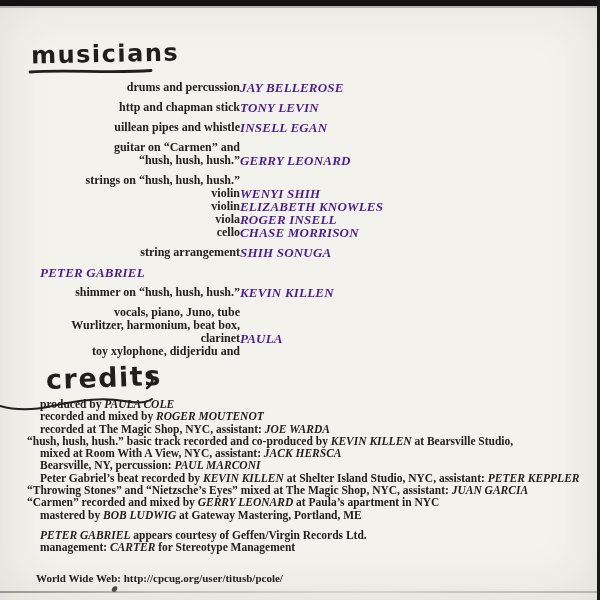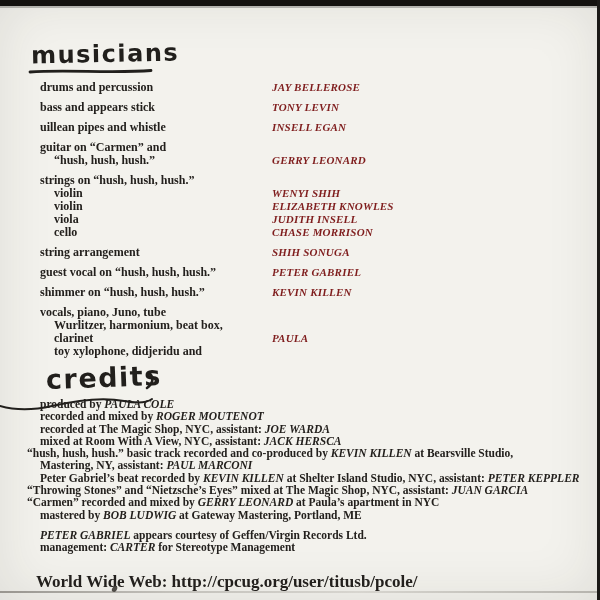--- a/index.html
+++ b/index.html
@@ -27,41 +27,41 @@
     letter-spacing:1.5px;display:inline-block;
   }
   .h-mus{position:absolute;left:31px;top:40px;transform:rotate(-1.2deg);font-size:24px;}
   .h-cred{position:absolute;left:46px;top:362px;transform:rotate(-2deg);font-size:27px;letter-spacing:2px;}
   .h-svg{position:absolute;pointer-events:none;}
   .svg-mus-underline{left:28px;top:67px;}
   .svg-cred-flourish{left:0px;top:366px;}
 
   
   .mus-list{position:absolute;left:40px;top:81px;width:420px;}
-  .mgroup{margin-bottom:7px;}
+  .mgroup{margin-bottom:7px;text-align:right;}
   .mrow{display:flex;line-height:13px;}
   .mlabel{
     flex:0 0 200px;box-sizing:border-box;white-space:nowrap;
     font-size:12px;font-weight:600;color:#23201d;
   }
   .mlabel.ind{padding-left:14px;}
   .mname{
-    white-space:nowrap;font-size:11px;font-style:italic;font-weight:bold;
-    letter-spacing:0.2px;color:#7f1d1d;margin-left:32px;
+    white-space:nowrap;font-size:13px;font-style:italic;font-weight:bold;
+    letter-spacing:0.2px;color:#4c1d95;
   }
 
   
   .credits-list{position:absolute;left:27px;top:398px;width:565px;}
   .cblock{margin-bottom:8px;}
   .cline{white-space:nowrap;line-height:12.3px;font-size:11.5px;padding-left:13px;color:#23201d;}
   .cline.hang{padding-left:0;}
   .seg{font-weight:600;}
   .seg.it{font-style:italic;font-family:Liberation Serif, serif;}
 
-  .www{position:absolute;left:36px;top:572px;font-size:17px;font-weight:600;
+  .www{position:absolute;left:36px;top:572px;font-size:11px;font-weight:600;
     white-space:nowrap;color:#23201d;}
 </style>
 </head>
 <body>
 
 <div class="page">
   <div class="topbar"></div>
   <div class="topbar-fade"></div>
   <div class="rightbar"></div>
 
@@ -74,21 +74,21 @@
 
   <div class="mus-list">
       <div class="mgroup">
         <div class="mrow">
           <span class="mlabel">drums and percussion</span>
           <span class="mname">JAY BELLEROSE</span>
         </div>
       </div>
       <div class="mgroup">
         <div class="mrow">
-          <span class="mlabel">bass and appears stick</span>
+          <span class="mlabel">http and chapman stick</span>
           <span class="mname">TONY LEVIN</span>
         </div>
       </div>
       <div class="mgroup">
         <div class="mrow">
           <span class="mlabel">uillean pipes and whistle</span>
           <span class="mname">INSELL EGAN</span>
         </div>
       </div>
       <div class="mgroup">
@@ -107,36 +107,35 @@
         <div class="mrow">
           <span class="mlabel ind">violin</span>
           <span class="mname">WENYI SHIH</span>
         </div>
         <div class="mrow">
           <span class="mlabel ind">violin</span>
           <span class="mname">ELIZABETH KNOWLES</span>
         </div>
         <div class="mrow">
           <span class="mlabel ind">viola</span>
-          <span class="mname">JUDITH INSELL</span>
+          <span class="mname">ROGER INSELL</span>
         </div>
         <div class="mrow">
           <span class="mlabel ind">cello</span>
           <span class="mname">CHASE MORRISON</span>
         </div>
       </div>
       <div class="mgroup">
         <div class="mrow">
           <span class="mlabel">string arrangement</span>
           <span class="mname">SHIH SONUGA</span>
         </div>
       </div>
       <div class="mgroup">
         <div class="mrow">
-          <span class="mlabel">guest vocal on “hush, hush, hush.”</span>
           <span class="mname">PETER GABRIEL</span>
         </div>
       </div>
       <div class="mgroup">
         <div class="mrow">
           <span class="mlabel">shimmer on “hush, hush, hush.”</span>
           <span class="mname">KEVIN KILLEN</span>
         </div>
       </div>
       <div class="mgroup">
@@ -162,23 +161,23 @@
   <svg class="h-svg svg-cred-flourish" width="225" height="48" viewBox="0 0 225 48">
     <path d="M150 8 C 154 12, 153 18, 147 22" stroke="#211f1c" stroke-width="2.6" fill="none" stroke-linecap="round"></path>
     <path d="M0 40 C 14 44, 30 45, 52 40 C 82 33, 104 31, 124 35 C 140 38, 148 36, 152 33" stroke="#211f1c" stroke-width="2" fill="none" stroke-linecap="round"></path>
   </svg>
 
   <div class="credits-list">
       <div class="cblock">
         <div class="cline"><span class="seg">produced by </span><span class="seg it">PAULA COLE</span></div>
         <div class="cline"><span class="seg">recorded and mixed by </span><span class="seg it">ROGER MOUTENOT</span></div>
         <div class="cline"><span class="seg">recorded at The Magic Shop, NYC, assistant: </span><span class="seg it">JOE WARDA</span></div>
+        <div class="cline hang"><span class="seg">“hush, hush, hush.” basic track recorded and co-produced by </span><span class="seg it">KEVIN KILLEN</span><span class="seg"> at Bearsville Studio,</span></div>
         <div class="cline"><span class="seg">mixed at Room With A View, NYC, assistant: </span><span class="seg it">JACK HERSCA</span></div>
-        <div class="cline hang"><span class="seg">“hush, hush, hush.” basic track recorded and co-produced by </span><span class="seg it">KEVIN KILLEN</span><span class="seg"> at Bearsville Studio,</span></div>
-        <div class="cline"><span class="seg">Mastering, NY, assistant: </span><span class="seg it">PAUL MARCONI</span></div>
+        <div class="cline"><span class="seg">Bearsville, NY, percussion: </span><span class="seg it">PAUL MARCONI</span></div>
         <div class="cline"><span class="seg">Peter Gabriel’s beat recorded by </span><span class="seg it">KEVIN KILLEN</span><span class="seg"> at Shelter Island Studio, NYC, assistant: </span><span class="seg it">PETER KEPPLER</span></div>
         <div class="cline hang"><span class="seg">“Throwing Stones” and “Nietzsche’s Eyes” mixed at The Magic Shop, NYC, assistant: </span><span class="seg it">JUAN GARCIA</span></div>
         <div class="cline hang"><span class="seg">“Carmen” recorded and mixed by </span><span class="seg it">GERRY LEONARD</span><span class="seg"> at Paula’s apartment in NYC</span></div>
         <div class="cline"><span class="seg">mastered by </span><span class="seg it">BOB LUDWIG</span><span class="seg"> at Gateway Mastering, Portland, ME</span></div>
       </div>
       <div class="cblock">
         <div class="cline"><span class="seg it">PETER GABRIEL</span><span class="seg"> appears courtesy of Geffen/Virgin Records Ltd.</span></div>
         <div class="cline"><span class="seg">management: </span><span class="seg it">CARTER</span><span class="seg"> for Stereotype Management</span></div>
       </div>
     </div>

